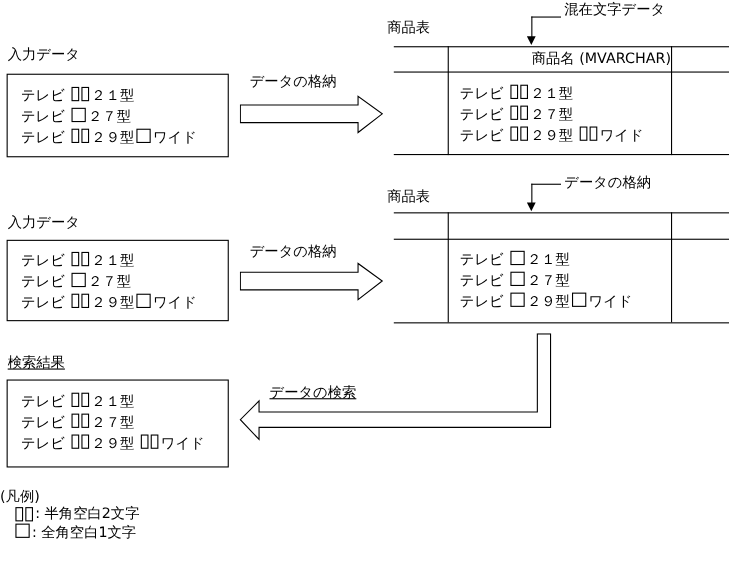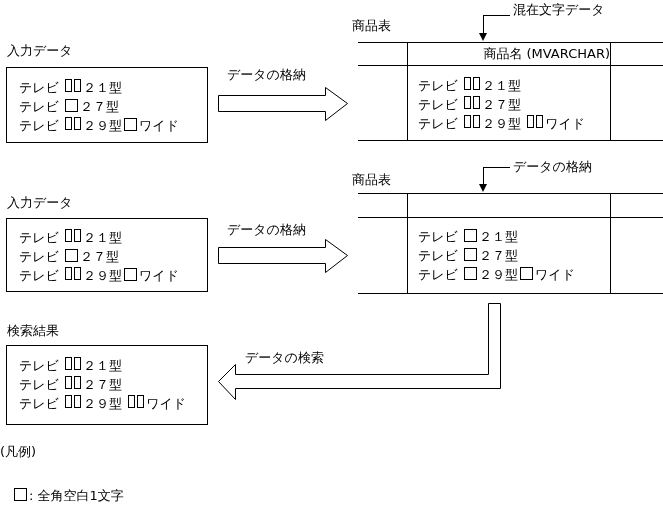--- a/index.html
+++ b/index.html
@@ -86,28 +86,29 @@
   <div class="hline" style="left:358px; top:217px; width:305px;"></div>
   <div class="hline" style="left:358px; top:293px; width:305px;"></div>
   <div class="vline" style="left:407px; top:193px; height:100px;"></div>
   <div class="vline" style="left:610px; top:193px; height:100px;"></div>
   <div class="rows" style="left:418px; top:227px;">
     <div class="rowtext"><span>テレビ </span><span class="sp-fw"></span><span>２１型</span></div>
     <div class="rowtext"><span>テレビ </span><span class="sp-fw"></span><span>２７型</span></div>
     <div class="rowtext"><span>テレビ </span><span class="sp-fw"></span><span>２９型</span><span class="sp-fw"></span><span>ワイド</span></div>
   </div>
 
-  <div class="lbl" style="left:245px; top:351px;">データの検索</div>
+  <div class="lbl" style="left:245px; top:351px;text-decoration:underline;">データの検索</div>
   <svg class="arrow-svg" style="left:217px; top:303px;" width="285" height="98">
     <polygon points="271.5,0.5 271.5,71.5 18.5,71.5 18.5,61.5 1.5,78.5 18.5,96.5 18.5,85.5 283.5,85.5 283.5,0.5" fill="#ffffff" stroke="#000000" stroke-width="1"></polygon>
   </svg>
 
-  <div class="lbl" style="left:7px; top:324px;">検索結果</div>
+  <div class="lbl" style="left:7px; top:324px;text-decoration:underline;">検索結果</div>
   <div class="box" style="left:6px; top:345px; width:202px; height:80px; padding:10px 0 0 12px;">
     <div class="rowtext"><span>テレビ </span><span class="sp-hw"><span class="hwb"></span><span class="hwb"></span></span><span>２１型</span></div>
     <div class="rowtext"><span>テレビ </span><span class="sp-hw"><span class="hwb"></span><span class="hwb"></span></span><span>２７型</span></div>
     <div class="rowtext"><span>テレビ </span><span class="sp-hw"><span class="hwb"></span><span class="hwb"></span></span><span>２９型 </span><span class="sp-hw"><span class="hwb"></span><span class="hwb"></span></span><span>ワイド</span></div>
   </div>
 
   <div class="lbl" style="left:0; top:445px;">(凡例)</div>
-  <div class="legend-line" style="left:12px; top:488px;"><span class="sp-fw"></span><span>: 全角空白1文字</span></div>
+  <div class="legend-line" style="left:12px; top:460px;"><span class="sp-hw"><span class="hwb"></span><span class="hwb"></span></span><span>: 半角空白2文字</span></div>
+  <div class="legend-line" style="left:12px; top:476px;"><span class="sp-fw"></span><span>: 全角空白1文字</span></div>
 
 </div>
 
 </body></html>

